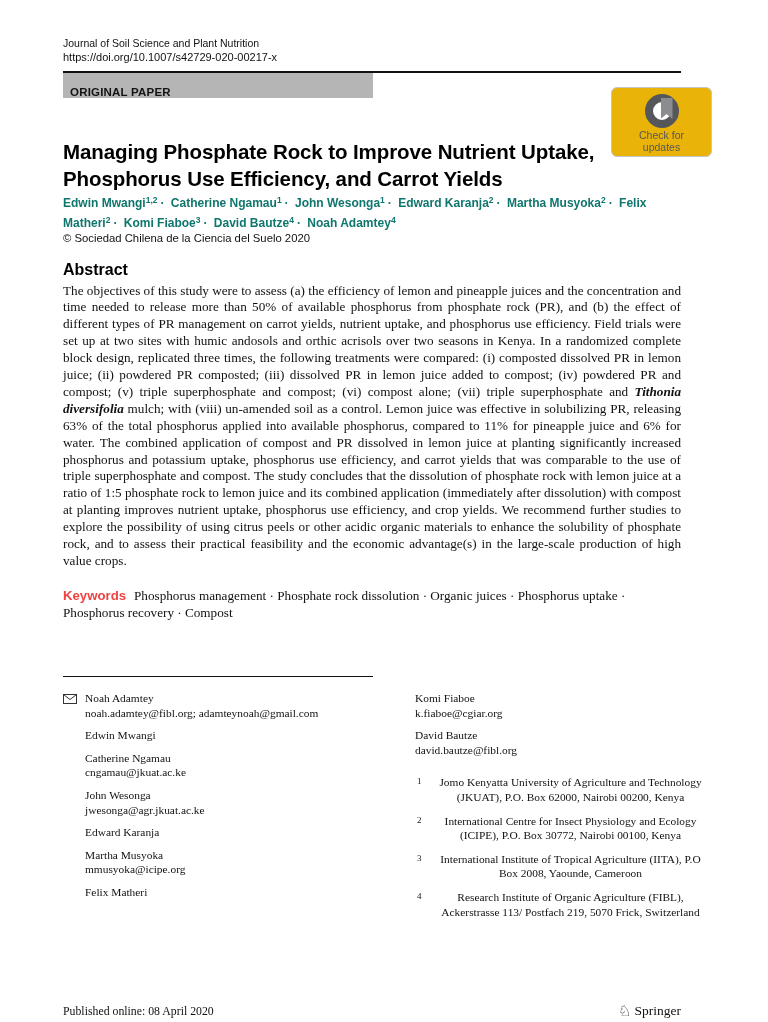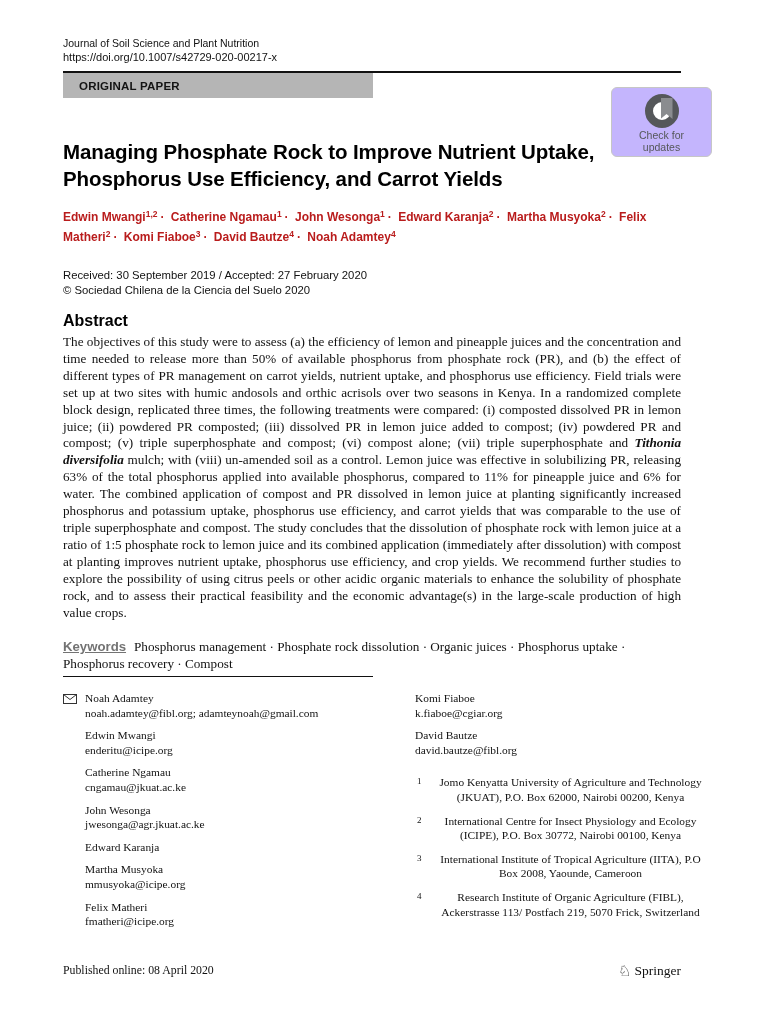--- a/index.html
+++ b/index.html
@@ -16,30 +16,30 @@
   .content { padding: 36px 63px 0 63px; }
 
   .journal-line { font-size: 10.5px; line-height: 14px; color: #111; }
   .doi-line { font-size: 11px; line-height: 14px; color: #111; }
 
   .header-rule { border-top: 2px solid #111; margin-top: 7px; }
 
   .type-box {
     width: 310px; height: 25px;
     background: #b5b5b5;
-    display: flex; align-items: center;
-    padding-left: 16px;
+    display: flex; align-items: flex-end;
+    padding-left: 7px;
     margin-top: 0px;
   }
   .type-box span { font-size: 11.5px; font-weight: bold; color: #141414; letter-spacing: 0.2px; }
 
   .badge {
     position: absolute; top: 87px; right: 32px;
     width: 101px; height: 70px;
-    background: #c4b5fd;
+    background: #eab308;
     border: 1px solid #c6c6c6;
     border-radius: 6px;
     text-align: center;
   }
   .badge-circle {
     position: relative;
     width: 34px; height: 34px;
     margin: 6px auto 0 auto;
     border: 8px solid #55575a;
     border-radius: 50%;
@@ -57,25 +57,24 @@
     margin-top: 40px;
     max-width: 600px;
     font-size: 20.5px;
     line-height: 27px;
     font-weight: bold;
     color: #000;
     letter-spacing: -0.1px;
   }
 
   .authors {
-    margin-top: 14px;
     font-size: 12px;
     line-height: 16.5px;
     font-weight: bold;
-    color: #b91c1c;
+    color: #0f766e;
     max-width: 642px;
   }
   .authors .sup { font-size: 8.5px; vertical-align: 4px; font-weight: bold; }
   .authors .dot { margin: 0 3px; }
 
   .received { margin-top: 23px; font-size: 11.3px; line-height: 14.5px; color: #111; }
   .copyright { font-size: 11.3px; line-height: 14.5px; color: #111; }
 
   .abstract-heading { margin-top: 15px; font-size: 16px; font-weight: bold; color: #000; }
   .abstract-body {
@@ -89,21 +88,21 @@
   .abstract-body .it { font-style: italic; font-weight: bold; }
 
   .keywords {
     margin-top: 17px;
     font-family: "Liberation Serif", serif;
     font-size: 13.2px;
     line-height: 17px;
     text-align: left;
     color: #111;
   }
-  .keywords .kw-label { font-family: "Liberation Sans", sans-serif; font-weight: bold; color: #737373; margin-right: 8px; text-decoration: underline; }
+  .keywords .kw-label { font-family: "Liberation Sans", sans-serif; font-weight: bold; color: #ef4444; margin-right: 8px; }
 
   .footnotes {
     position: absolute;
     left: 63px; right: 63px; top: 676px;
     font-family: "Liberation Serif", serif;
     font-size: 11.4px;
     line-height: 14.6px;
     color: #111;
   }
   .fn-divider { width: 310px; border-top: 1.5px solid #111; }
@@ -112,22 +111,22 @@
   .fn-col-right { margin-left: 40px; width: 290px; flex: 0 0 auto; }
   .contact { position: relative; margin-bottom: 8px; }
   .mail-icon { position: absolute; left: -22px; top: 2px; }
   .affils { margin-top: 18px; }
   .affil { display: flex; margin-bottom: 9px; }
   .affil-num { flex: 0 0 auto; width: 10px; font-size: 9px; position: relative; top: -1px; text-align: left; margin-right: 9px; margin-left: 2px; }
   .affil-text { flex: 1; text-align: center; }
 
   .bottom-row {
     position: absolute;
-    left: 63px; right: 63px; top: 963px;
-    display: flex; justify-content: space-between; align-items: flex-start;
+    left: 63px; right: 63px; top: 1003px;
+    display: flex; justify-content: space-between; align-items: center;
   }
   .published { font-family: "Liberation Serif", serif; font-size: 11.8px; color: #111; }
   .springer { display: flex; align-items: center; font-family: "Liberation Serif", serif; font-size: 13.5px; color: #111; }
   .springer .knight { font-size: 15px; margin-right: 3px; line-height: 1; }
 </style>
 </head>
 <body>
 
 <div class="page">
   <div class="content">
@@ -147,21 +146,20 @@
       <span class="author"><span>Catherine Ngamau</span><span class="sup">1</span></span><span class="dot">·</span>
       <span class="author"><span>John Wesonga</span><span class="sup">1</span></span><span class="dot">·</span>
       <span class="author"><span>Edward Karanja</span><span class="sup">2</span></span><span class="dot">·</span>
       <span class="author"><span>Martha Musyoka</span><span class="sup">2</span></span><span class="dot">·</span>
       <span class="author"><span>Felix Matheri</span><span class="sup">2</span></span><span class="dot">·</span>
       <span class="author"><span>Komi Fiaboe</span><span class="sup">3</span></span><span class="dot">·</span>
       <span class="author"><span>David Bautze</span><span class="sup">4</span></span><span class="dot">·</span>
       <span class="author"><span>Noah Adamtey</span><span class="sup">4</span></span>
     </div>
 
-    <div class="received">Received: 30 September 2019 / Accepted: 27 February 2020</div>
     <div class="copyright">© Sociedad Chilena de la Ciencia del Suelo 2020</div>
 
     <div class="abstract-heading">Abstract</div>
     <p class="abstract-body"><span>The objectives of this study were to assess (a) the efficiency of lemon and pineapple juices and the concentration and time needed to release more than 50% of available phosphorus from phosphate rock (PR), and (b) the effect of different types of PR management on carrot yields, nutrient uptake, and phosphorus use efficiency. Field trials were set up at two sites with humic andosols and orthic acrisols over two seasons in Kenya. In a randomized complete block design, replicated three times, the following treatments were compared: (i) composted dissolved PR in lemon juice; (ii) powdered PR composted; (iii) dissolved PR in lemon juice added to compost; (iv) powdered PR and compost; (v) triple superphosphate and compost; (vi) compost alone; (vii) triple superphosphate and </span><span class="it">Tithonia diversifolia</span><span> mulch; with (viii) un-amended soil as a control. Lemon juice was effective in solubilizing PR, releasing 63% of the total phosphorus applied into available phosphorus, compared to 11% for pineapple juice and 6% for water. The combined application of compost and PR dissolved in lemon juice at planting significantly increased phosphorus and potassium uptake, phosphorus use efficiency, and carrot yields that was comparable to the use of triple superphosphate and compost. The study concludes that the dissolution of phosphate rock with lemon juice at a ratio of 1:5 phosphate rock to lemon juice and its combined application (immediately after dissolution) with compost at planting improves nutrient uptake, phosphorus use efficiency, and crop yields. We recommend further studies to explore the possibility of using citrus peels or other acidic organic materials to enhance the solubility of phosphate rock, and to assess their practical feasibility and the economic advantage(s) in the large-scale production of high value crops.</span></p>
 
     <p class="keywords"><span class="kw-label">Keywords</span><span>Phosphorus management · Phosphate rock dissolution · Organic juices · Phosphorus uptake · Phosphorus recovery · Compost</span></p>
   </div>
 
   <div class="badge">
     <div class="badge-circle">
@@ -182,40 +180,38 @@
             <svg width="14" height="10" viewBox="0 0 14 10">
                 <rect x="0.5" y="0.5" width="13" height="9" fill="none" stroke="#333" stroke-width="1"></rect>
                 <path d="M0.5 0.5 L7 5.5 L13.5 0.5" fill="none" stroke="#333" stroke-width="1"></path>
               </svg>
           </span>
           <div>Noah Adamtey</div>
           <div>noah.adamtey@fibl.org; adamteynoah@gmail.com</div>
         </div>
         <div class="contact">
           <div>Edwin Mwangi</div>
-          <div>enderitu@icipe.org</div>
         </div>
         <div class="contact">
           <div>Catherine Ngamau</div>
           <div>cngamau@jkuat.ac.ke</div>
         </div>
         <div class="contact">
           <div>John Wesonga</div>
           <div>jwesonga@agr.jkuat.ac.ke</div>
         </div>
         <div class="contact">
           <div>Edward Karanja</div>
         </div>
         <div class="contact">
           <div>Martha Musyoka</div>
           <div>mmusyoka@icipe.org</div>
         </div>
         <div class="contact">
           <div>Felix Matheri</div>
-          <div>fmatheri@icipe.org</div>
         </div>
       </div>
       <div class="fn-col-right">
         <div class="contact">
           <div>Komi Fiaboe</div>
           <div>k.fiaboe@cgiar.org</div>
         </div>
         <div class="contact">
           <div>David Bautze</div>
           <div>david.bautze@fibl.org</div>

